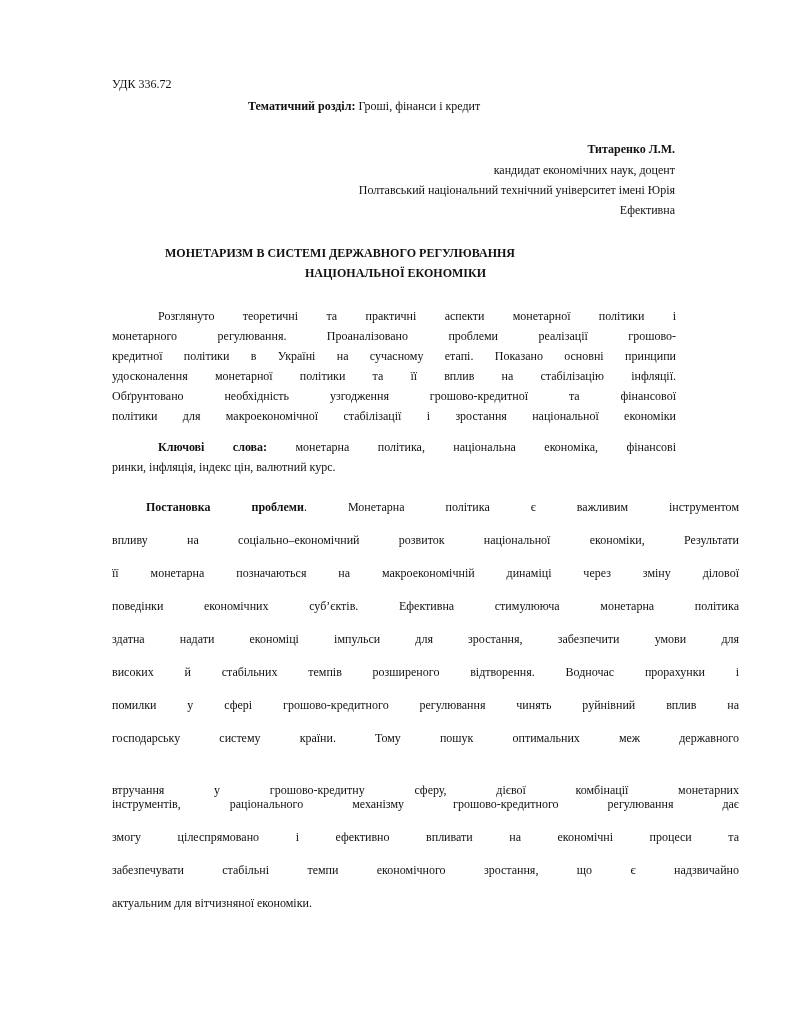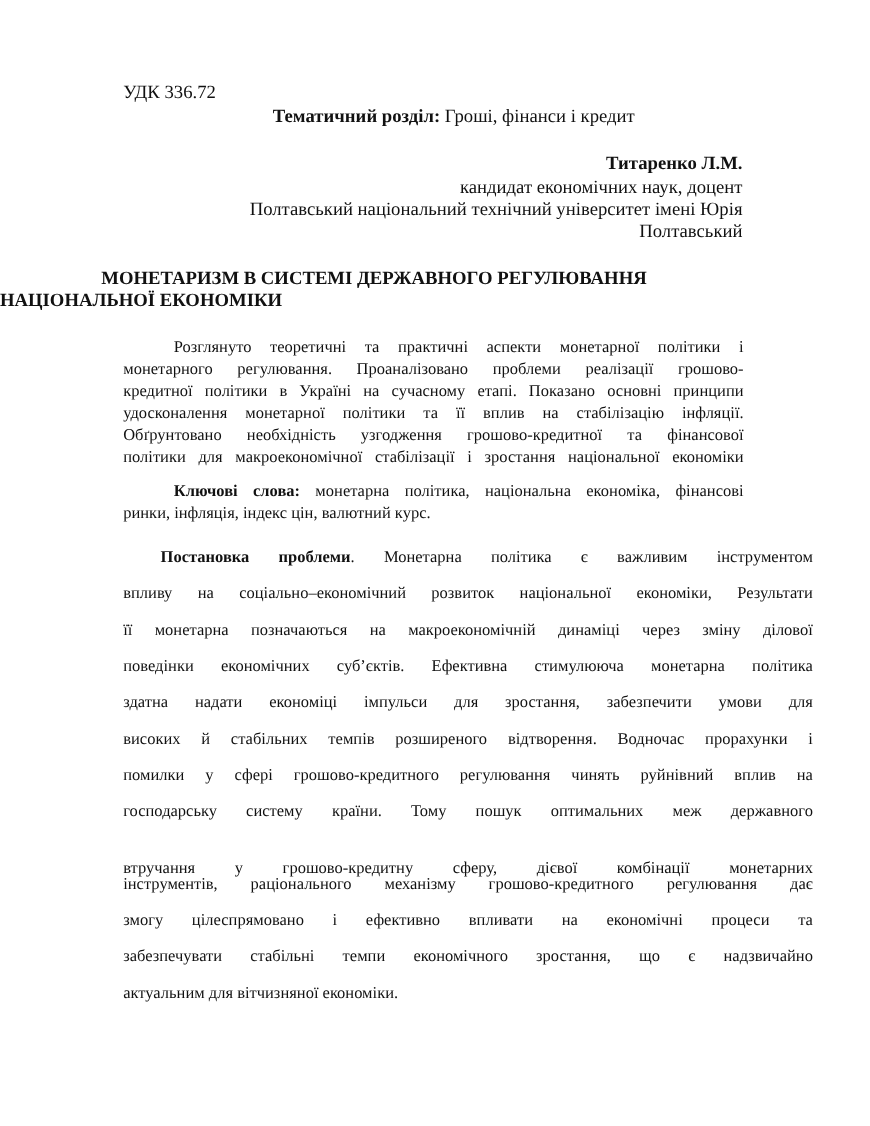--- a/index.html
+++ b/index.html
@@ -1,42 +1,42 @@
 <!DOCTYPE html>
 <html><head>
 <meta charset="utf-8">
 <style>
   html, body { margin: 0; padding: 0; background: #ffffff; }
   body { width: 791px; height: 1024px; position: relative; overflow: hidden;
          font-family: "Liberation Serif", "DejaVu Serif", serif; color: #111; }
   .page { position: absolute; left: 0; top: 0; width: 791px; height: 1024px; }
-  .line { position: absolute; white-space: nowrap; font-size: 17px; line-height: 20px; }
+  .line { position: absolute; white-space: nowrap; font-size: 12px; line-height: 20px; }
   .b { font-weight: bold; }
-  .just { position: absolute; left: 112px; width: 564px; font-size: 15px; line-height: 20px;
+  .just { position: absolute; left: 112px; width: 564px; font-size: 12px; line-height: 20px;
           text-align: justify; text-align-last: justify; white-space: nowrap; }
   .just.body { width: 627px; }
   .just.last { text-align-last: left; }
   .right { text-align: right; }
 </style>
 </head>
 <body>
 
 <div class="page">
 
   <div class="line" style="left:112px; top:74px;">УДК 336.72</div>
 
   <div class="line" style="left:248px; top:96px;"><span class="b">Тематичний розділ:</span><span> Гроші, фінанси і кредит</span></div>
 
   <div class="line b right" style="right:116px; top:139px;text-align:right;">Титаренко Л.М.</div>
   <div class="line right" style="right:116px; top:160px;">кандидат економічних наук, доцент</div>
   <div class="line right" style="right:116px; top:180px;">Полтавський національний технічний університет імені Юрія</div>
-  <div class="line right" style="right:116px; top:200px;">Полтавський</div>
+  <div class="line right" style="right:116px; top:200px;">Ефективна</div>
 
   <div class="line b" style="left:0; width:680px; text-align:center; top:243px;">МОНЕТАРИЗМ В СИСТЕМІ ДЕРЖАВНОГО РЕГУЛЮВАННЯ</div>
-  <div class="line b" style="left:0; width:791px; text-align:left; top:263px;">НАЦІОНАЛЬНОЇ ЕКОНОМІКИ</div>
+  <div class="line b" style="left:0; width:791px; text-align:center; top:263px;">НАЦІОНАЛЬНОЇ ЕКОНОМІКИ</div>
 
   <div class="just" style="left:158px; width:518px; top:306px;">Розглянуто теоретичні та практичні аспекти монетарної політики і</div>
   <div class="just" style="top:326px;">монетарного регулювання. Проаналізовано проблеми реалізації грошово-</div>
   <div class="just" style="top:346px;">кредитної політики в Україні на сучасному етапі. Показано основні принципи</div>
   <div class="just" style="top:366px;">удосконалення монетарної політики та її вплив на стабілізацію інфляції.</div>
   <div class="just" style="top:386px;">Обґрунтовано необхідність узгодження грошово-кредитної та фінансової</div>
   <div class="just" style="top:406px;">політики для макроекономічної стабілізації і зростання національної економіки</div>
 
   <div class="just" style="left:158px; width:518px; top:437px;"><span class="b">Ключові слова:</span><span> монетарна політика, національна економіка, фінансові</span></div>
   <div class="just last" style="top:457px;">ринки, інфляція, індекс цін, валютний курс.</div>

